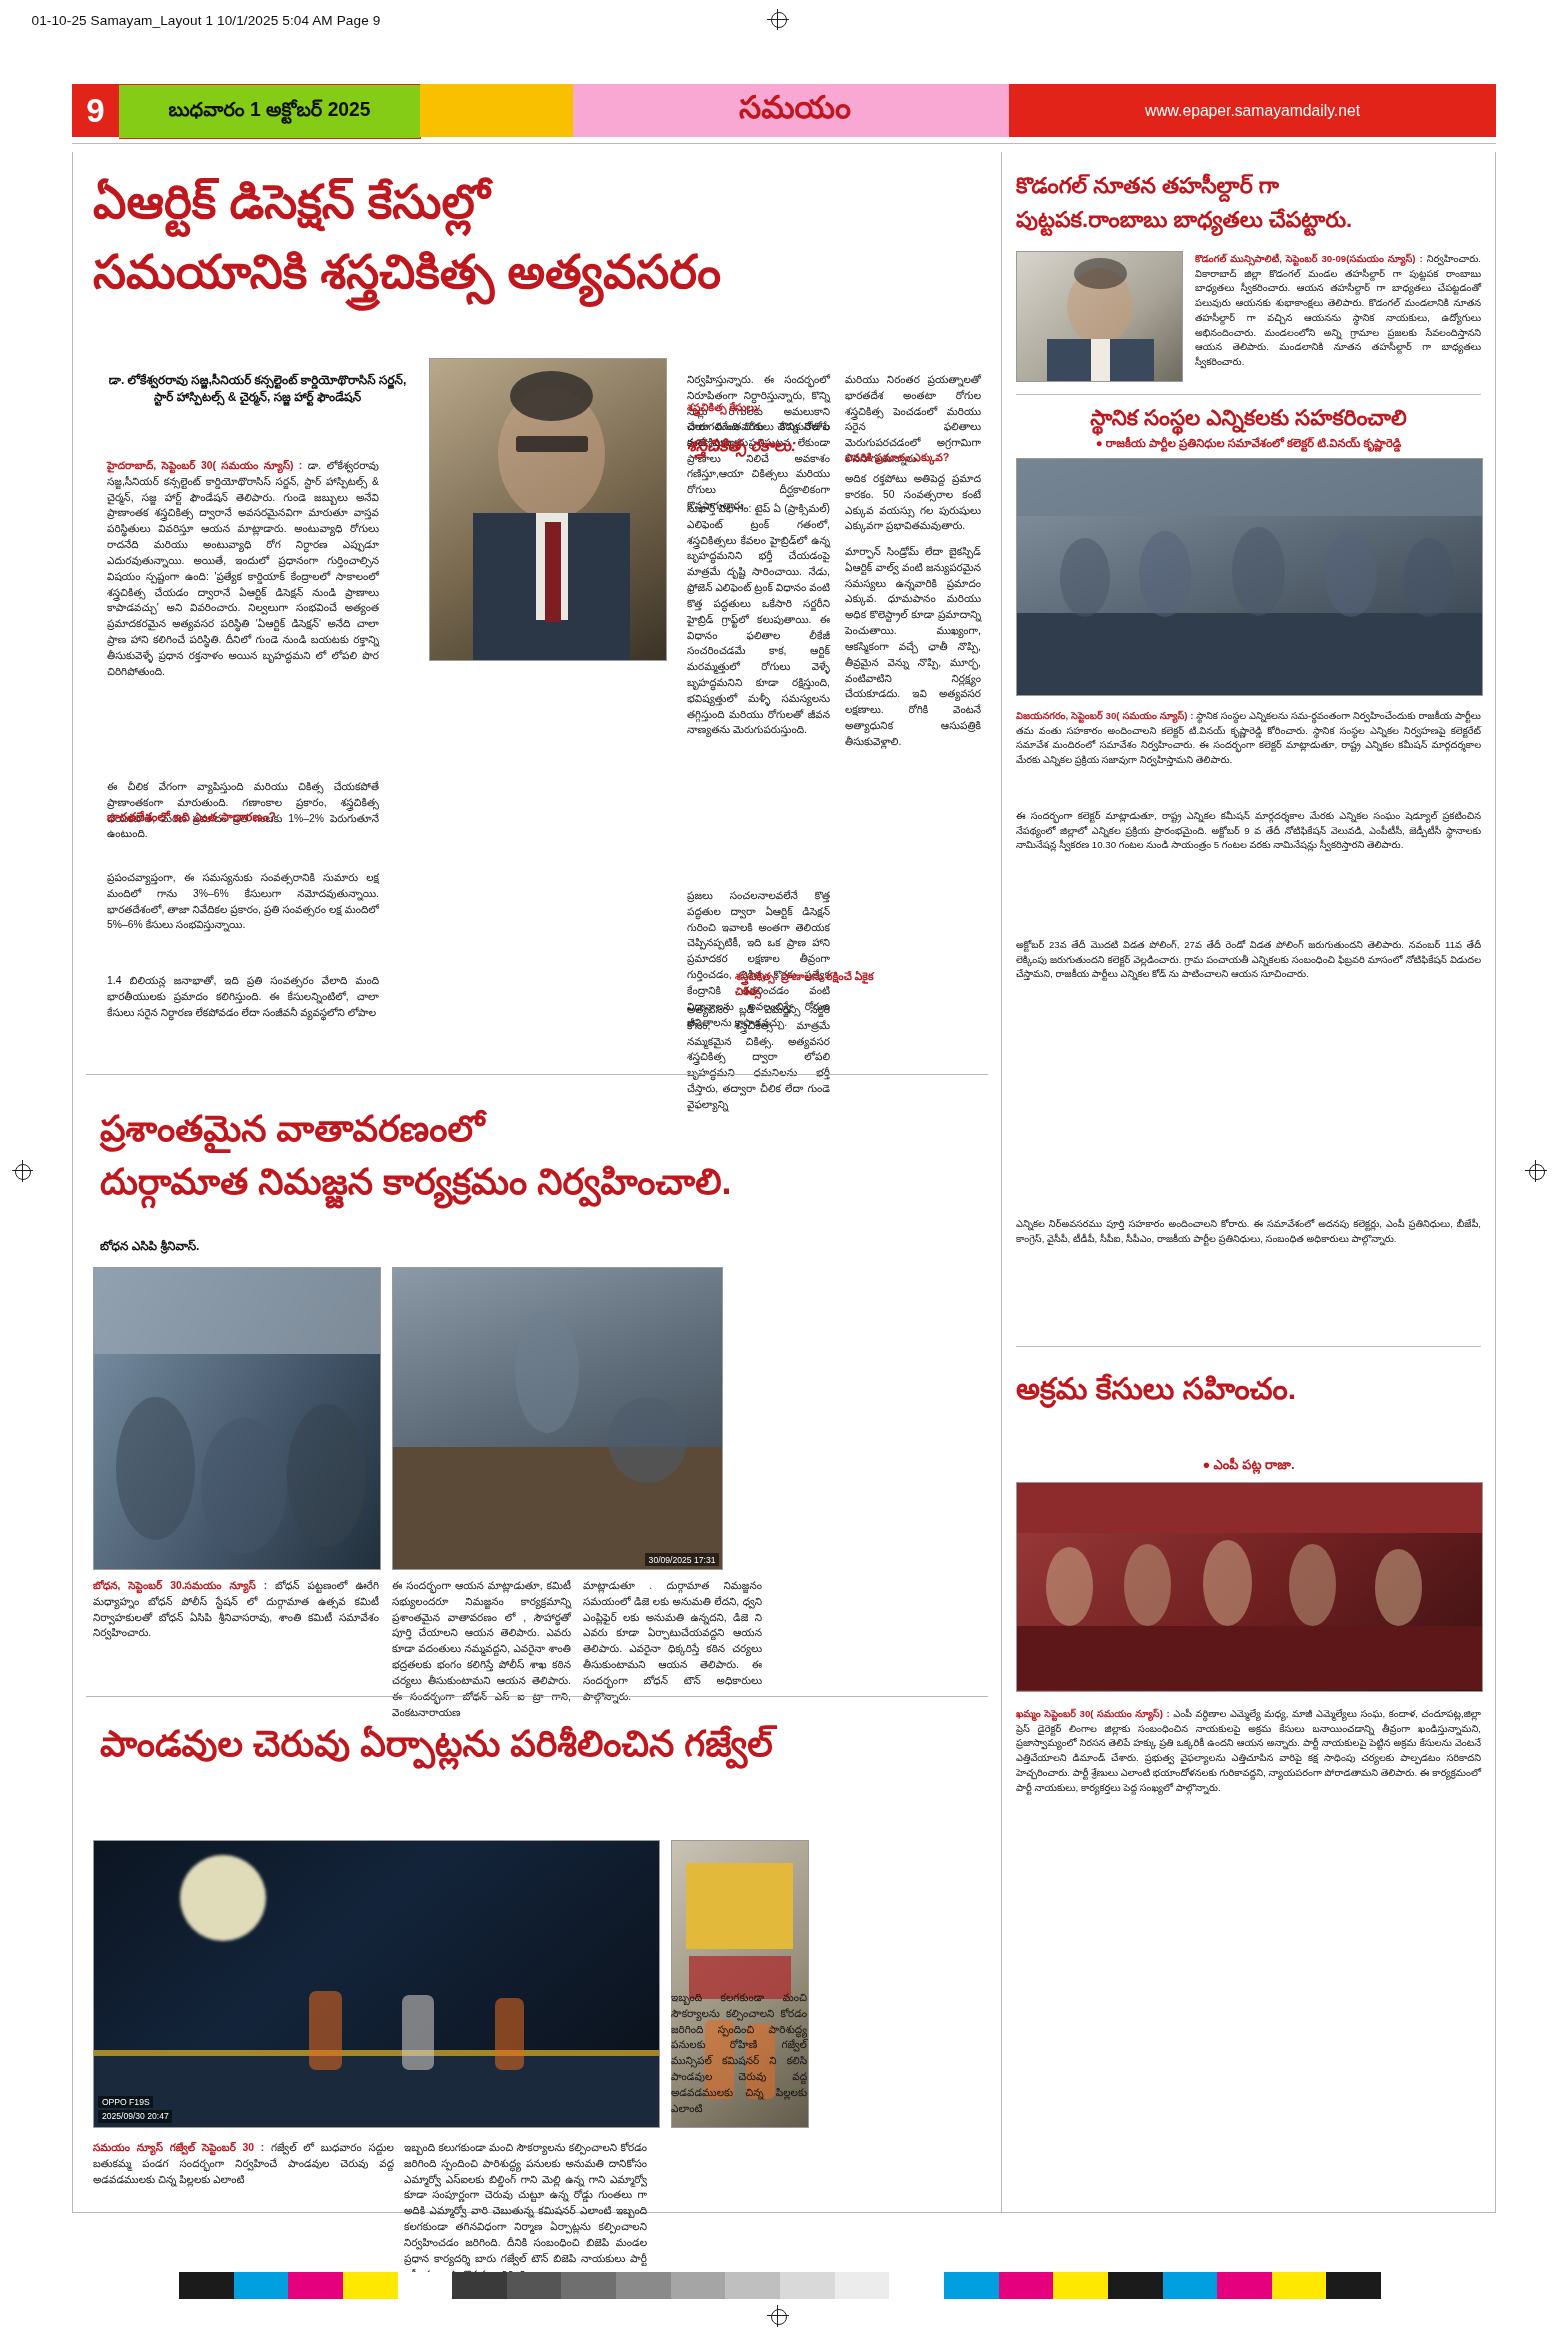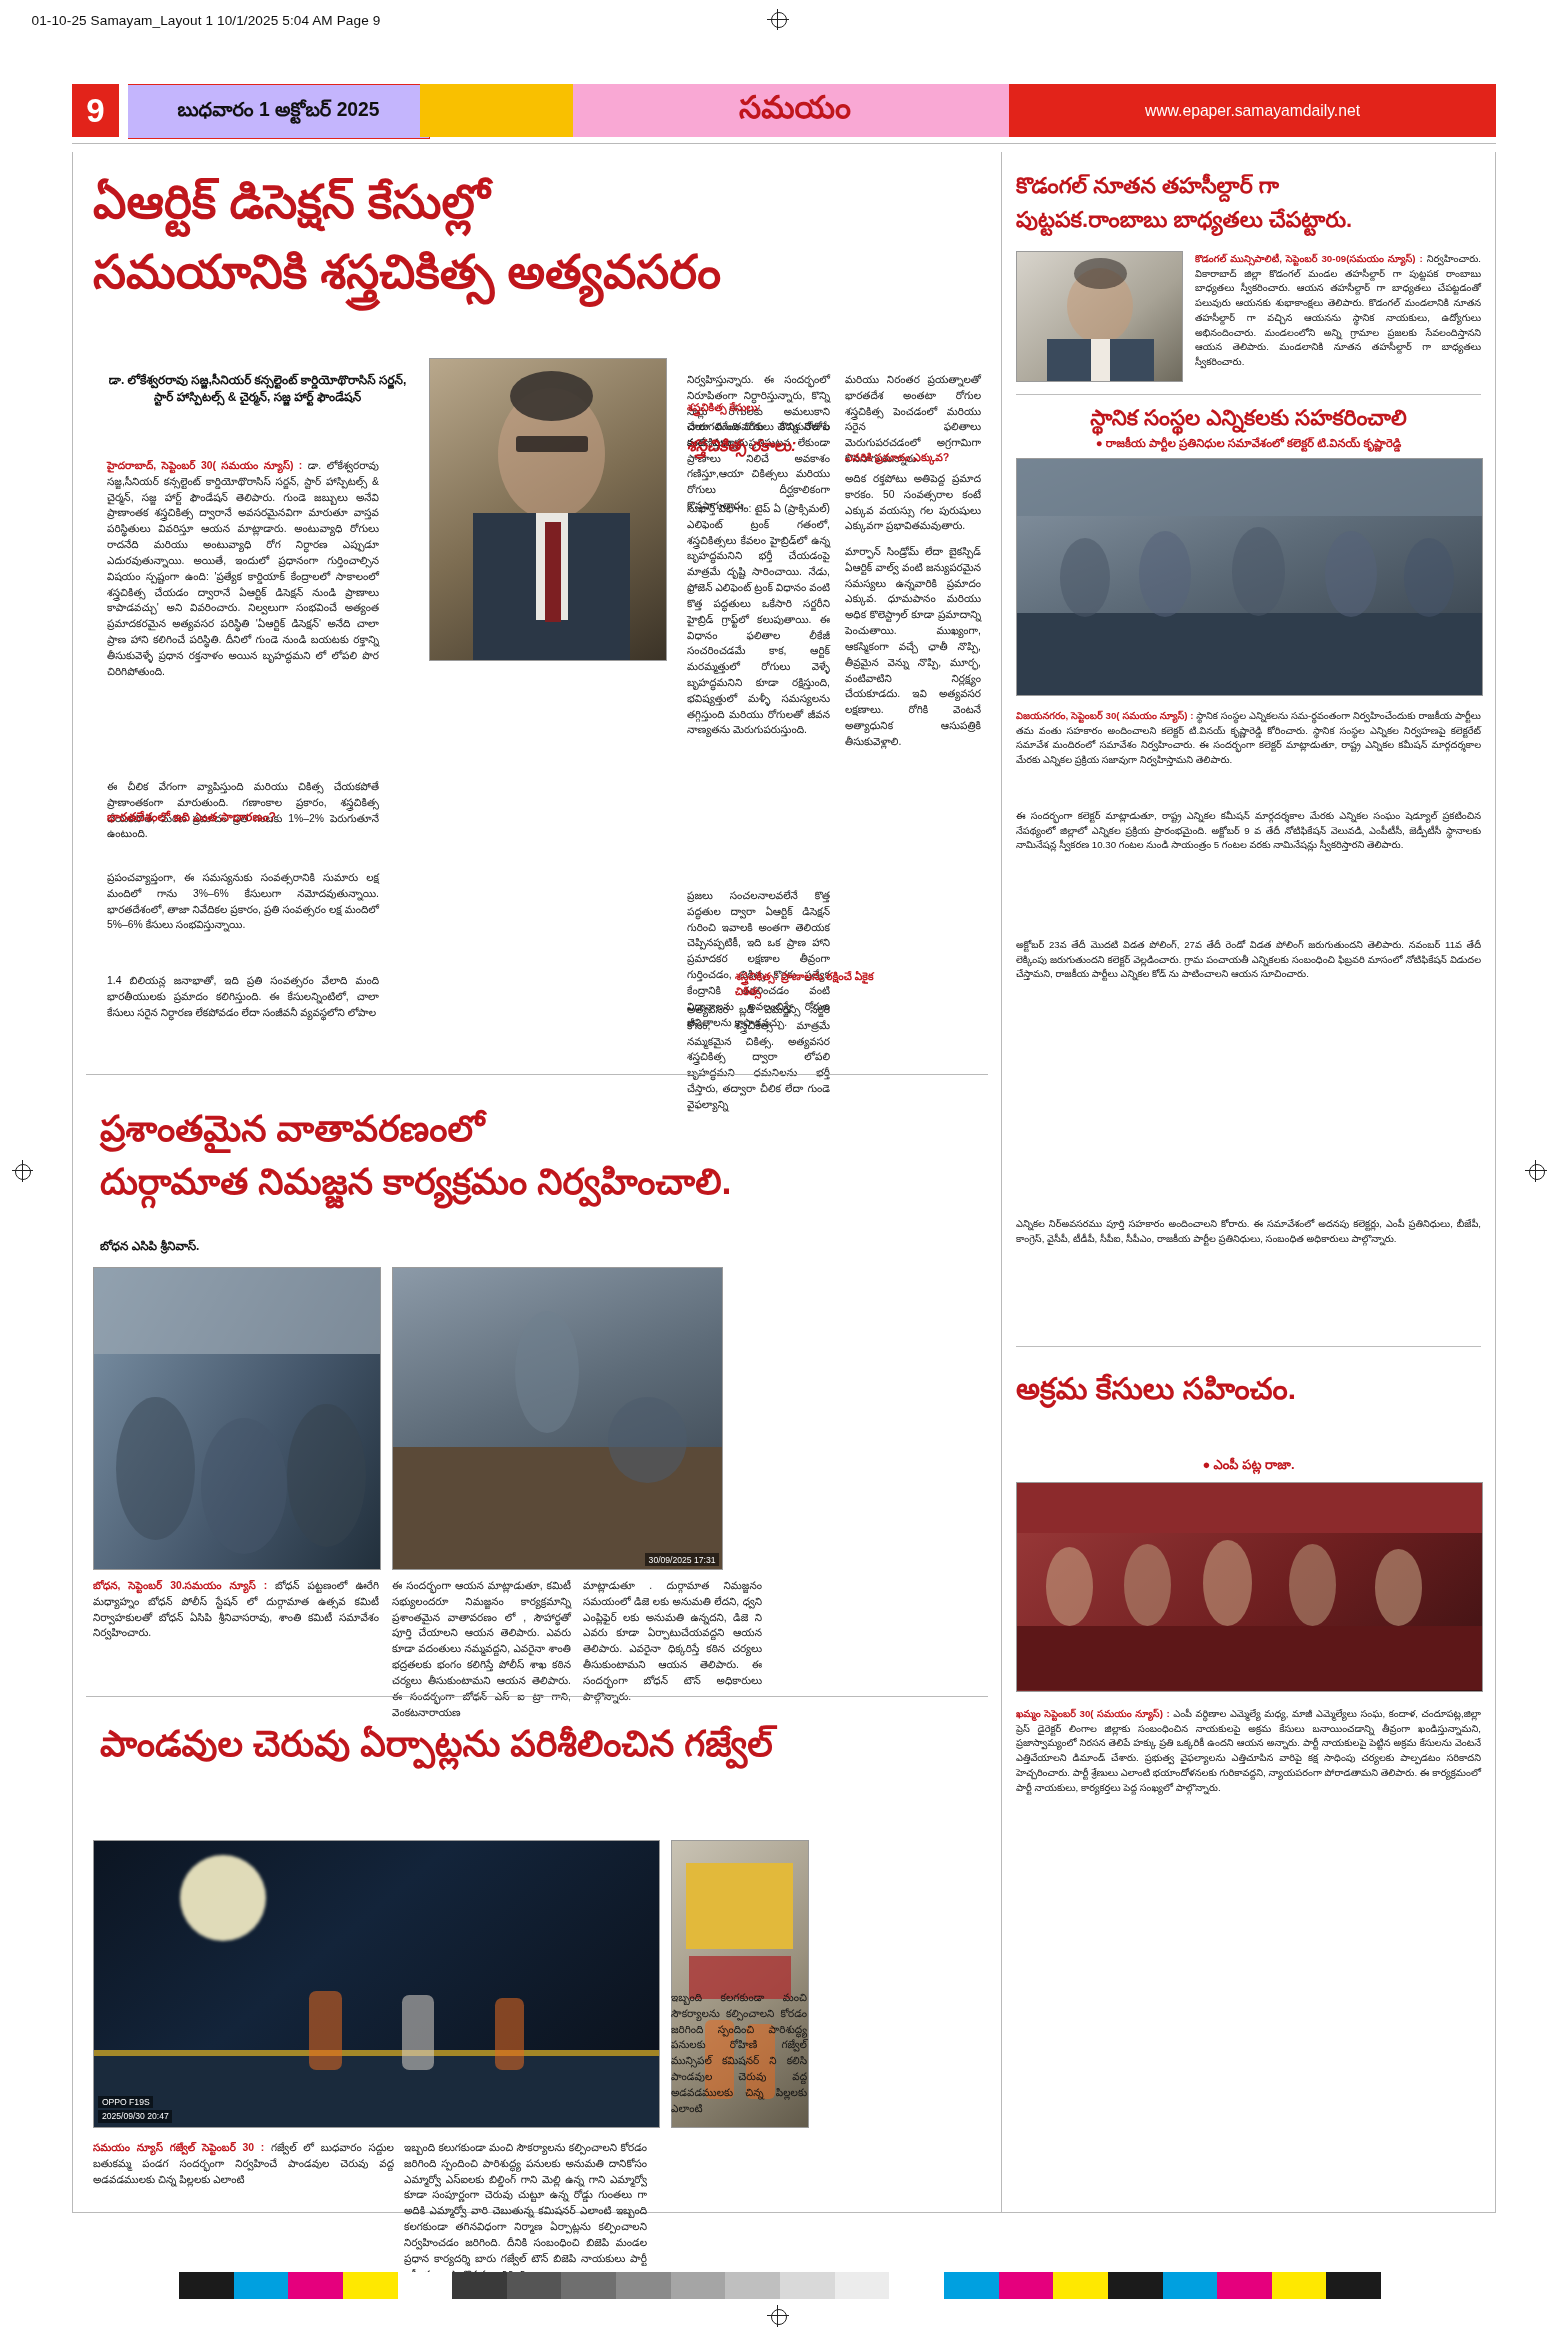--- a/index.html
+++ b/index.html
@@ -12,21 +12,21 @@
   .reg-mark { position:absolute; width:21.5px; height:21.5px; }
   .reg-mark:before, .reg-mark:after { content:""; position:absolute; background:#222; }
   .reg-mark:before { left:10px; top:0; width:1.4px; height:21.5px; }
   .reg-mark:after { top:10px; left:0; height:1.4px; width:21.5px; }
   .reg-circle { position:absolute; width:14.3px; height:14.3px; border:1.4px solid #222; border-radius:50%; left:3.6px; top:3.6px; }
 
   
   .masthead { position:absolute; left:72px; top:84px; width:1424px; height:53px; }
   .mh-red { position:absolute; left:0; top:0; width:47px; height:53px; background:#e2231a; color:#fff;
             font-size:33px; font-weight:bold; display:flex; align-items:center; justify-content:center; }
-  .mh-date { position:absolute; left:56px; top:0; height:53px; width:301px; background:#c4b5fd; border:1.4px solid #e2231a; border-left:none;
+  .mh-date { position:absolute; left:47px; top:0; height:53px; width:301px; background:#84cc16; border:1.4px solid #e2231a; border-left:none;
              display:flex; align-items:center; justify-content:center; font-size:19.3px; color:#111; font-weight:bold; }
   .mh-yellow { position:absolute; left:348px; top:0; width:301px; height:53px; background:#f9c000; }
   .mh-title { position:absolute; left:501px; top:0; width:444px; height:53px; display:flex; align-items:center; justify-content:center;
               color:#c0161c; font-size:31.5px; font-weight:bold; background:#f9a8d4; }
   .mh-greybar { position:absolute; left:945px; top:0; right:351px; height:53px; background:#ffffff; }
   .mh-url { position:absolute; right:0; top:0; width:487px; height:53px; background:#e2231a; color:#fff; font-size:15.7px;
             display:flex; align-items:center; justify-content:center; }
 
   .rule { position:absolute; background:#b9b9b9; }
 

